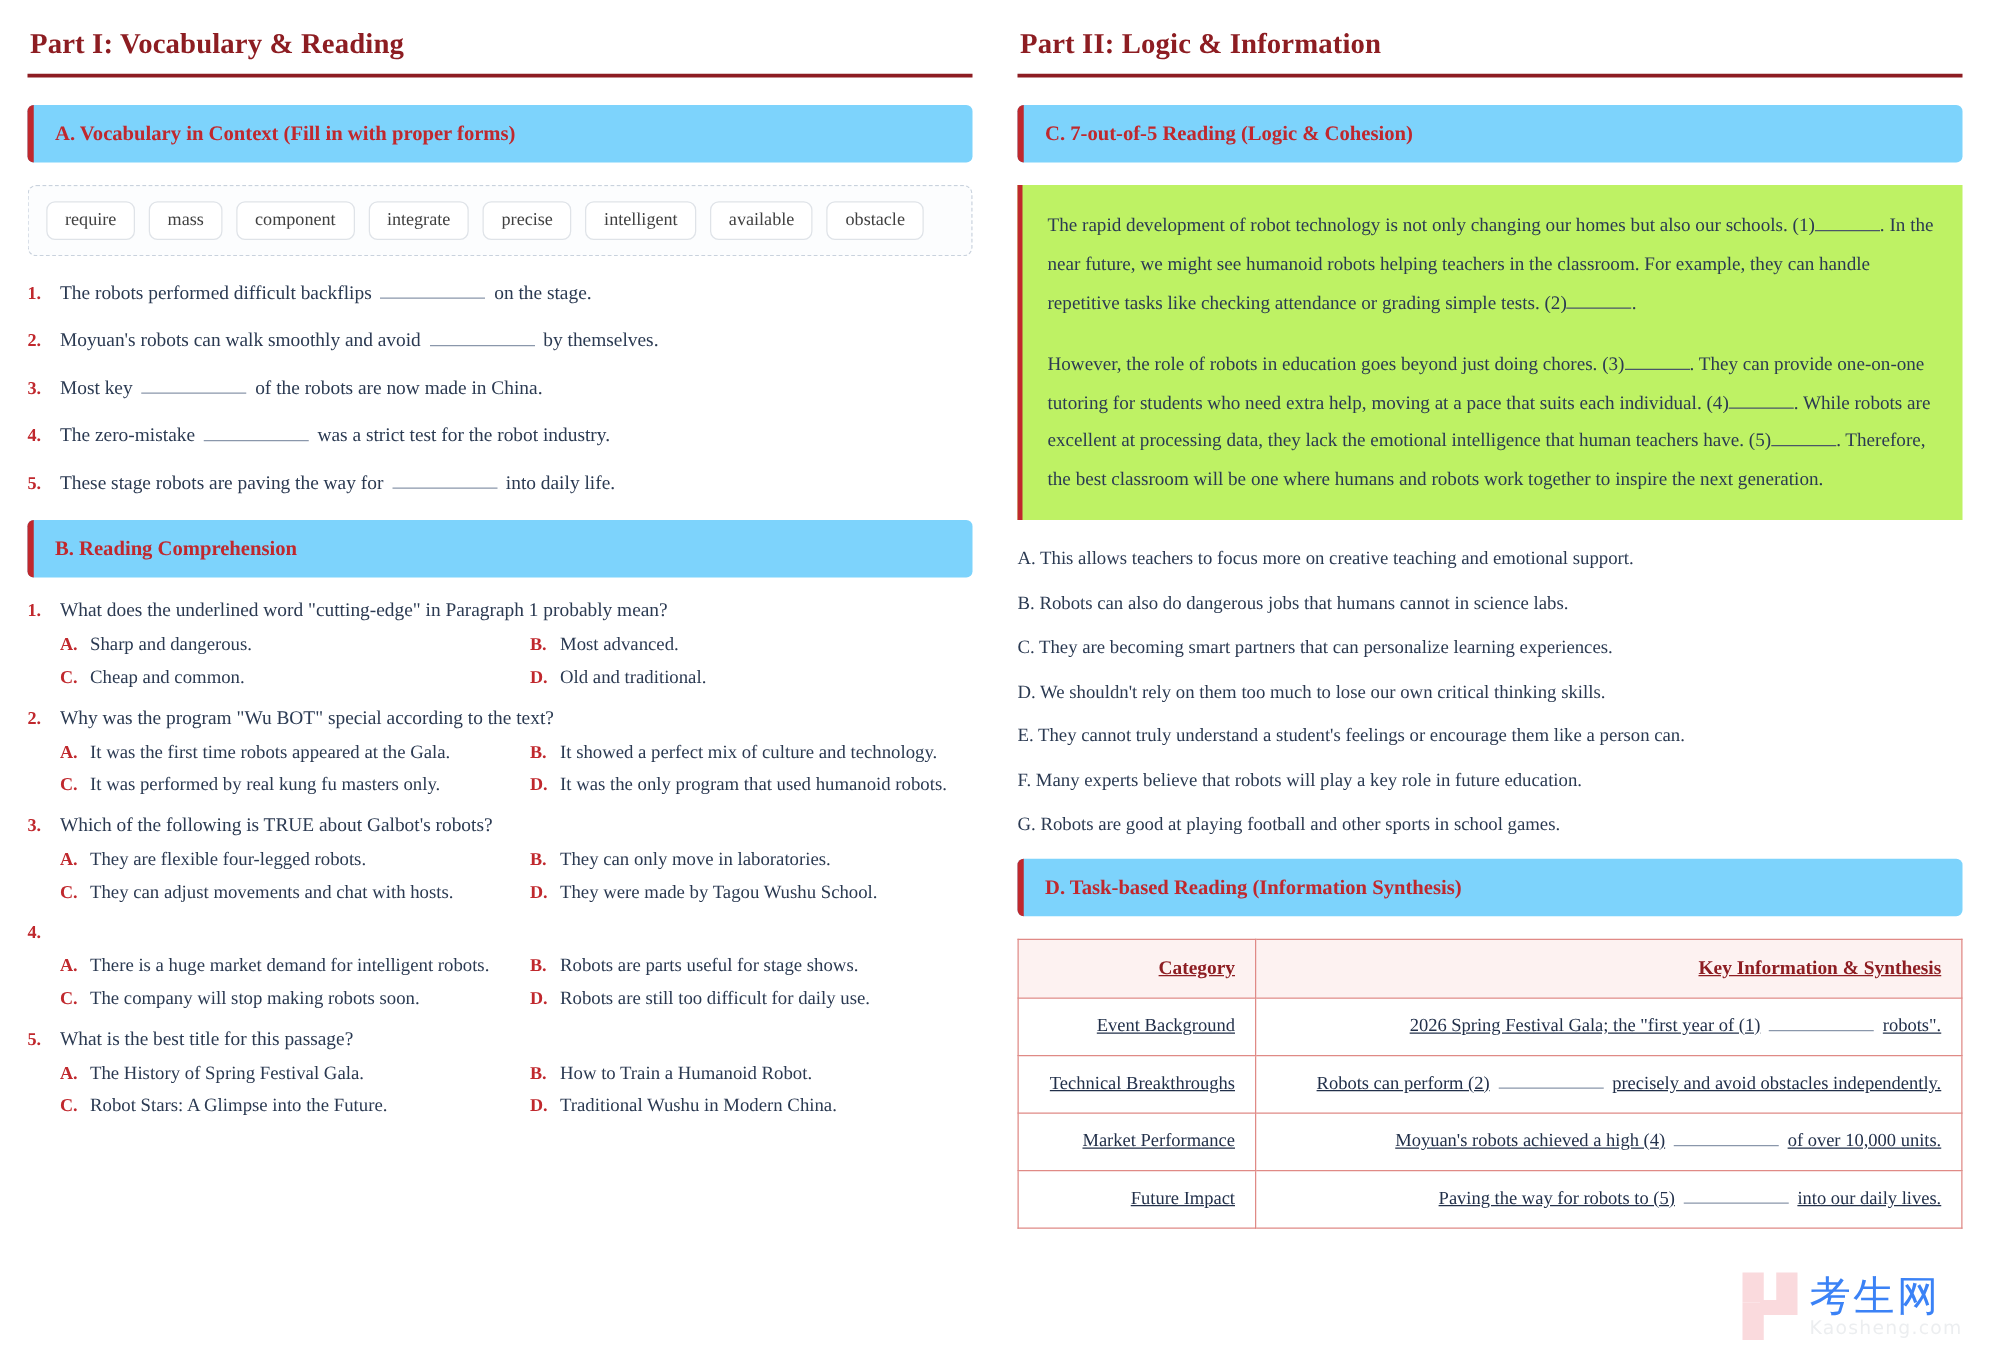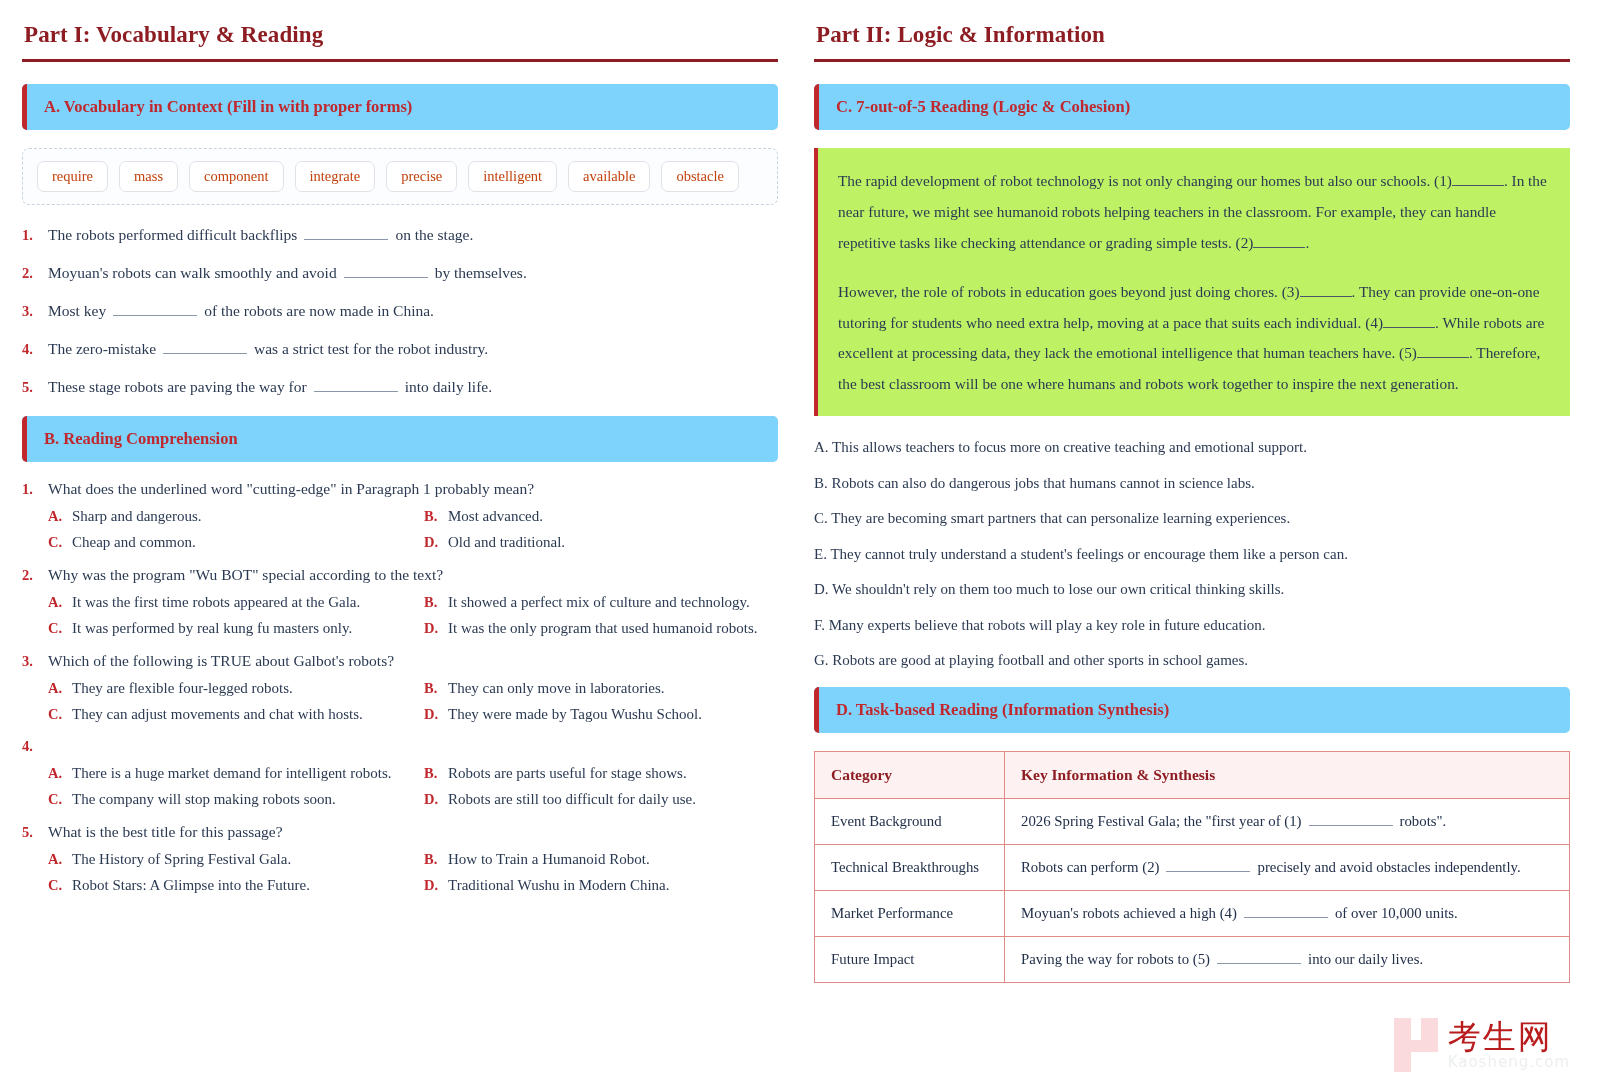--- a/index.html
+++ b/index.html
@@ -69,21 +69,21 @@
     flex-wrap: wrap;
     gap: 11px;
     margin-bottom: 20px;
   }
   .chip {
     background: #ffffff;
     border: 1px solid #dfe3e8;
     border-radius: 7px;
     padding: 6px 14px;
     font-size: 14.5px;
-    color: #c2410c;
+    color: #404040;
     white-space: nowrap;
   }
 
   
   .fill-list { margin: 0 0 18px 0; }
   .fill-item {
     display: flex;
     align-items: baseline;
     margin-bottom: 17px;
     font-size: 15.5px;
@@ -171,22 +171,23 @@
 
   
   table.synth {
     width: 100%;
     border-collapse: collapse;
     border: 1.5px solid #e08a86;
     table-layout: fixed;
   }
   table.synth th, table.synth td {
     border: 1.5px solid #e08a86;
-    text-align: left;
+    text-align: right;
     vertical-align: middle;
+    text-decoration: underline;
   }
   table.synth thead th {
     background: #fdf2f1;
     color: #8d1d22;
     font-weight: bold;
     font-size: 15.5px;
     padding: 14px 16px;
   }
   table.synth tbody td {
     background: #ffffff;
@@ -217,21 +218,21 @@
     background: #fadadd;
     display: block;
   }
   .wm-b1 { left: 0; top: 0; width: 17px; height: 24px; }
   .wm-b2 { right: 0; top: 0; width: 17px; height: 34px; }
   .wm-b3 { left: 0; bottom: 0; width: 17px; height: 30px; }
   .wm-b4 { left: 14px; top: 22px; width: 18px; height: 12px; }
   .wm-text { display: flex; flex-direction: column; }
   .wm-cn {
     font-size: 33px;
-    color: #b91c1c;
+    color: #3b82f6;
     letter-spacing: 2px;
     line-height: 1;
     font-family: "DejaVu Sans", sans-serif;
   }
   .wm-en {
     font-size: 15px;
     color: #eceef0;
     letter-spacing: 1px;
     line-height: 1.3;
     font-family: "DejaVu Sans", sans-serif;
@@ -427,22 +428,22 @@
       </p>
       <p>
         <span>However, the role of robots in education goes beyond just doing chores. (3)</span><span class="pblank"></span><span>. They can provide one-on-one tutoring for students who need extra help, moving at a pace that suits each individual. (4)</span><span class="pblank"></span><span>. While robots are excellent at processing data, they lack the emotional intelligence that human teachers have. (5)</span><span class="pblank"></span><span>. Therefore, the best classroom will be one where humans and robots work together to inspire the next generation.</span>
       </p>
     </div>
 
     <div class="ag-list" id="ag-list">
         <div class="ag-item">A. This allows teachers to focus more on creative teaching and emotional support.</div>
         <div class="ag-item">B. Robots can also do dangerous jobs that humans cannot in science labs.</div>
         <div class="ag-item">C. They are becoming smart partners that can personalize learning experiences.</div>
+        <div class="ag-item">D. We shouldn't rely on them too much to lose our own critical thinking skills.</div>
         <div class="ag-item">E. They cannot truly understand a student's feelings or encourage them like a person can.</div>
-        <div class="ag-item">D. We shouldn't rely on them too much to lose our own critical thinking skills.</div>
         <div class="ag-item">F. Many experts believe that robots will play a key role in future education.</div>
         <div class="ag-item">G. Robots are good at playing football and other sports in school games.</div>
       </div>
 
     <div class="sec-head">
       <span class="sec-head-text">D. Task-based Reading (Information Synthesis)</span>
     </div>
 
     <table class="synth">
       <thead>

